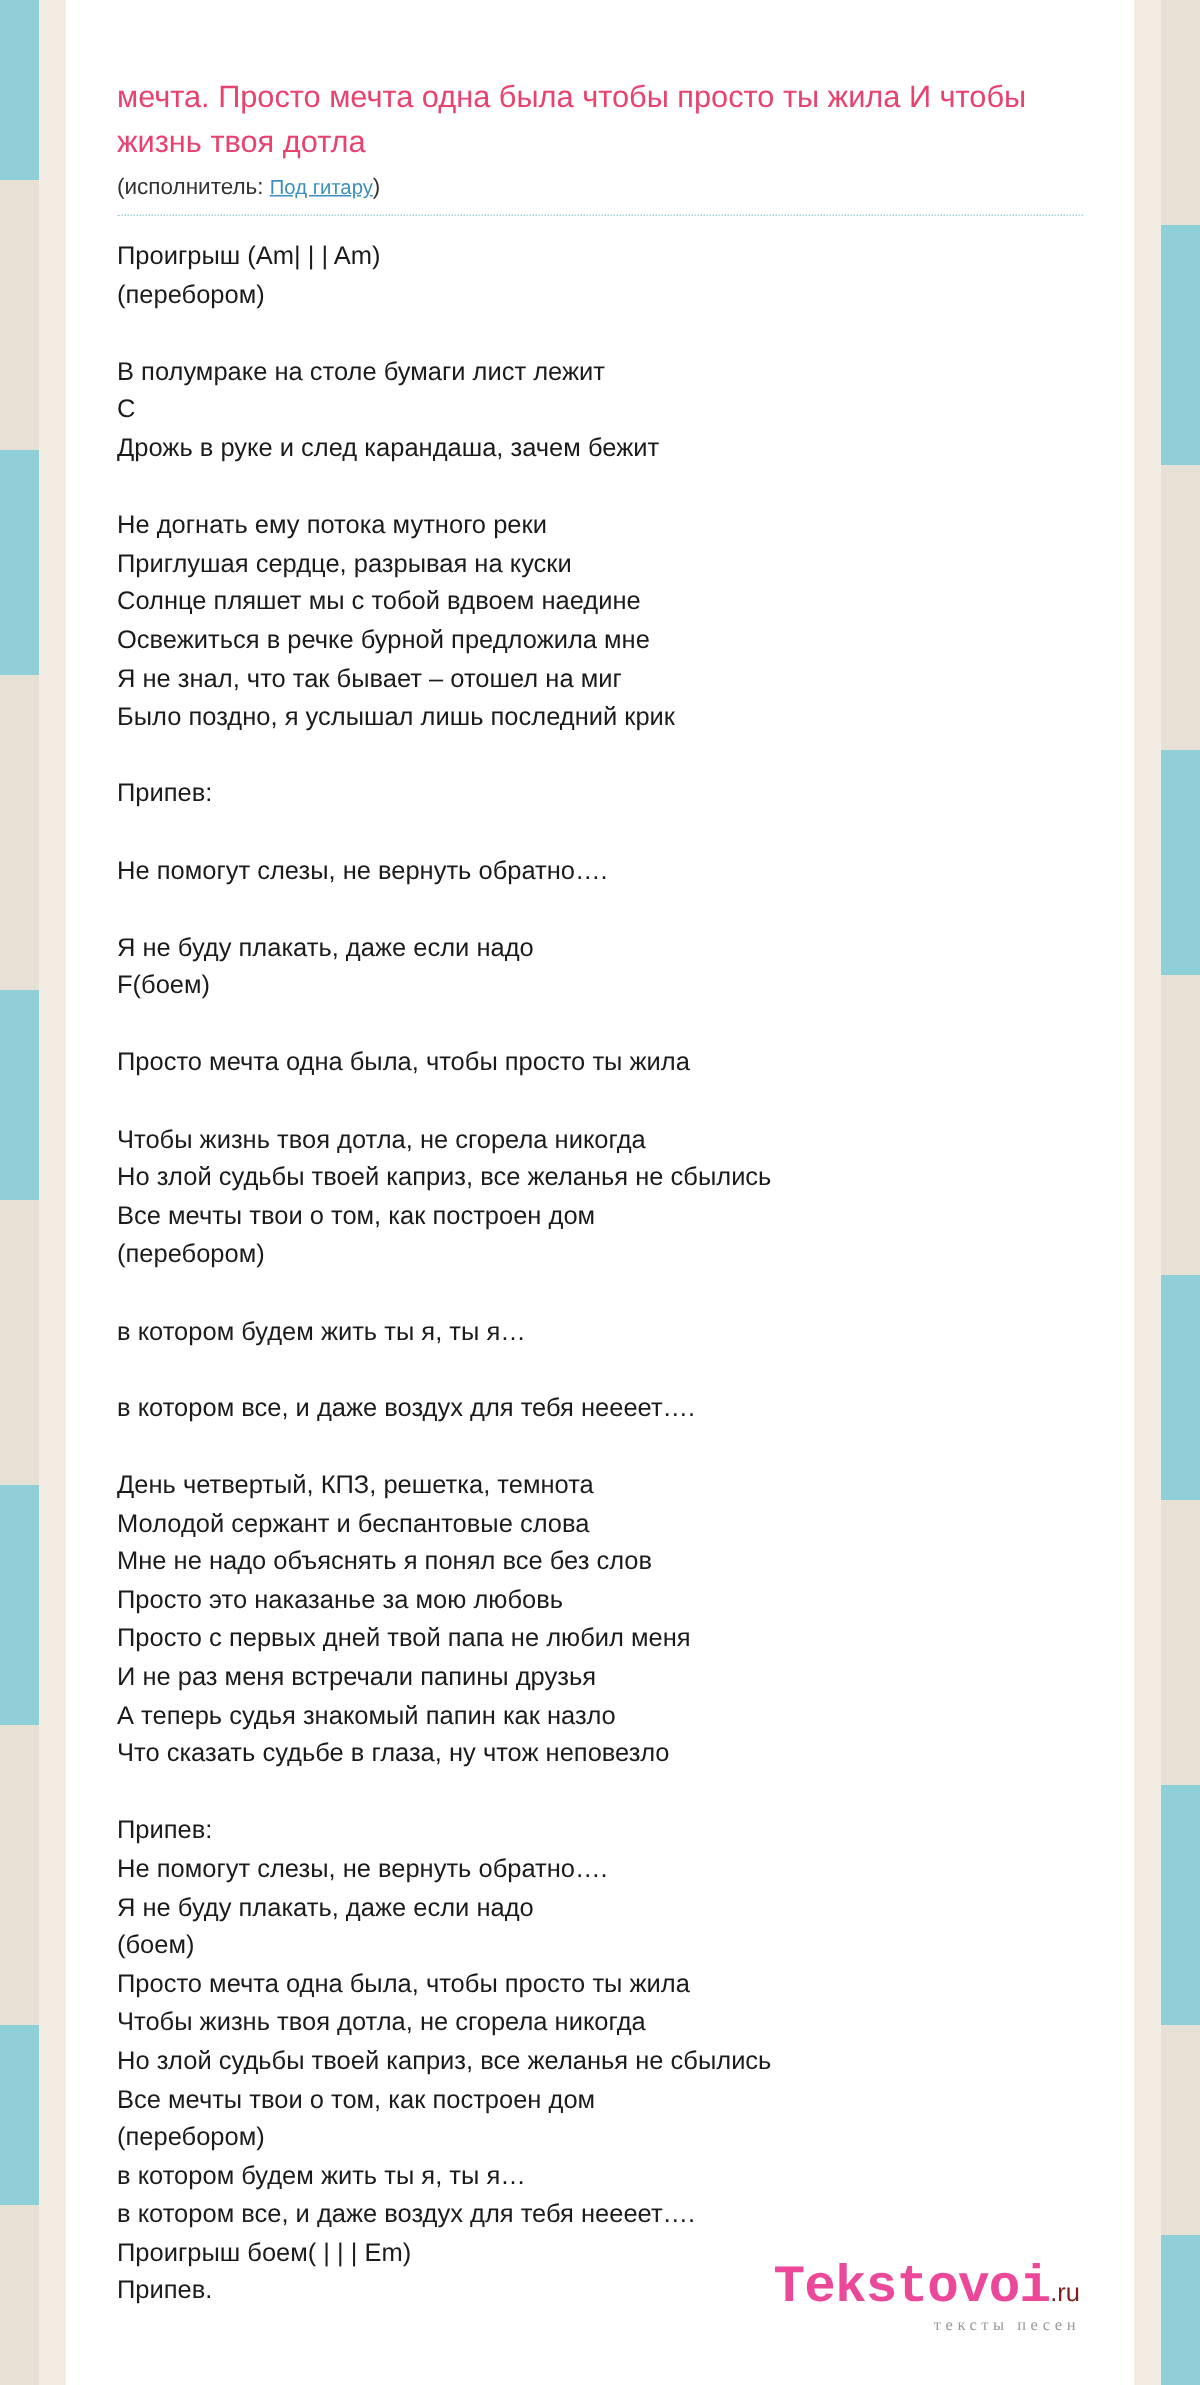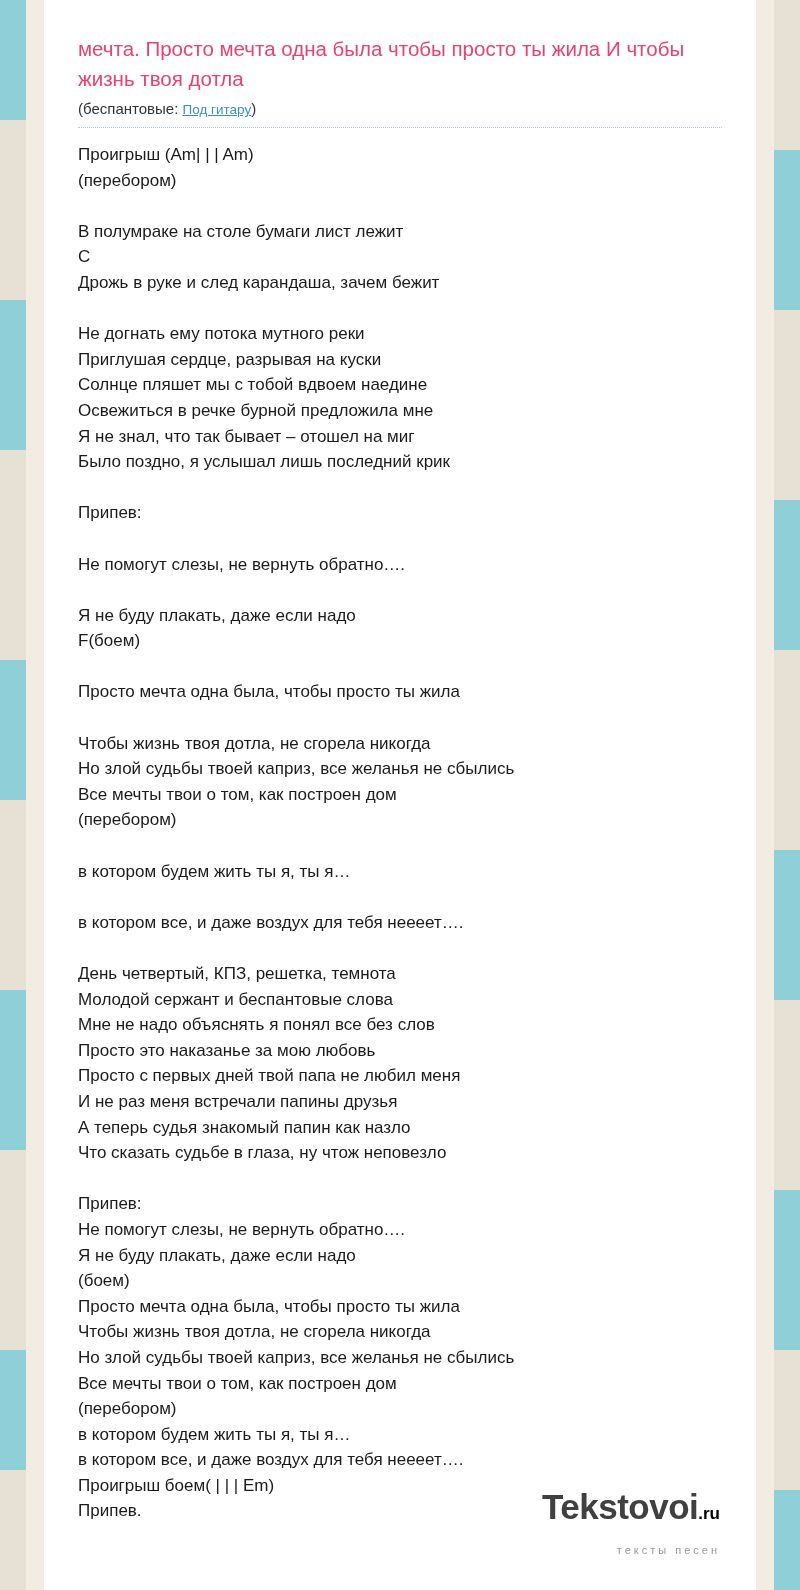--- a/index.html
+++ b/index.html
@@ -34,21 +34,21 @@
 
   .stripe-seg { position: absolute; left: 0; right: 0; }
 
   .page {
     position: relative;
     z-index: 2;
     margin: 0 44px;
     background: #ffffff;
     min-height: 1590px;
     box-sizing: border-box;
-    padding: 34px 34px 20px 34px;
+    padding: 50px 34px 20px 34px;
   }
 
   .song-title {
     color: #e8426f;
     font-size: 20.5px;
     line-height: 30px;
     font-weight: normal;
     margin: 0 0 6px 0;
   }
   .artist-line {
@@ -75,34 +75,35 @@
   .footer-logo {
     position: absolute;
     right: 36px;
     bottom: 34px;
     text-align: right;
     line-height: 1;
   }
   .logo-main {
     font-size: 35px;
     font-weight: bold;
-    color: #404040;
+    color: #ec4899;
     letter-spacing: -0.5px;
-    font-family: Liberation Sans, sans-serif;
+    font-family: Liberation Mono, monospace;
   }
   .logo-suffix {
     font-size: 17px;
-    font-weight: bold;
-    color: #000000;
+    font-weight: normal;
+    color: #7f1d1d;
   }
   .logo-sub {
     font-size: 11px;
     color: #9a9a9a;
     letter-spacing: 3px;
-    margin-top: 21px;
+    margin-top: 2px;
+    font-family: Liberation Serif, serif;
   }
 </style>
 </head>
 <body>
 
 <div class="bg-stripes">
   <div class="stripe-col left">
     <div class="stripe-seg" style="top:0;height:120px;background:#8ecfd8;"></div>
     <div class="stripe-seg" style="top:120px;height:180px;background:#e7e0d4;"></div>
     <div class="stripe-seg" style="top:300px;height:150px;background:#8ecfd8;"></div>
@@ -128,21 +129,21 @@
     <div class="stripe-seg" style="top:1350px;height:140px;background:#e7e0d4;"></div>
     <div class="stripe-seg" style="top:1490px;height:100px;background:#8ecfd8;"></div>
   </div>
   <div class="stripe-col right2"></div>
 </div>
 
 <div class="page">
 
   <h1 class="song-title">мечта. Просто мечта одна была чтобы просто ты жила И чтобы жизнь твоя дотла</h1>
 
-  <div class="artist-line"><span>(беспантовые: </span><a href="#">Под гитару</a><span>)</span></div>
+  <div class="artist-line"><span>(исполнитель: </span><a href="#">Под гитару</a><span>)</span></div>
 
   <div class="lyrics">Проигрыш (Am| | | Am)
 (перебором)
 
 В полумраке на столе бумаги лист лежит
 C
 Дрожь в руке и след карандаша, зачем бежит
 
 Не догнать ему потока мутного реки
 Приглушая сердце, разрывая на куски

